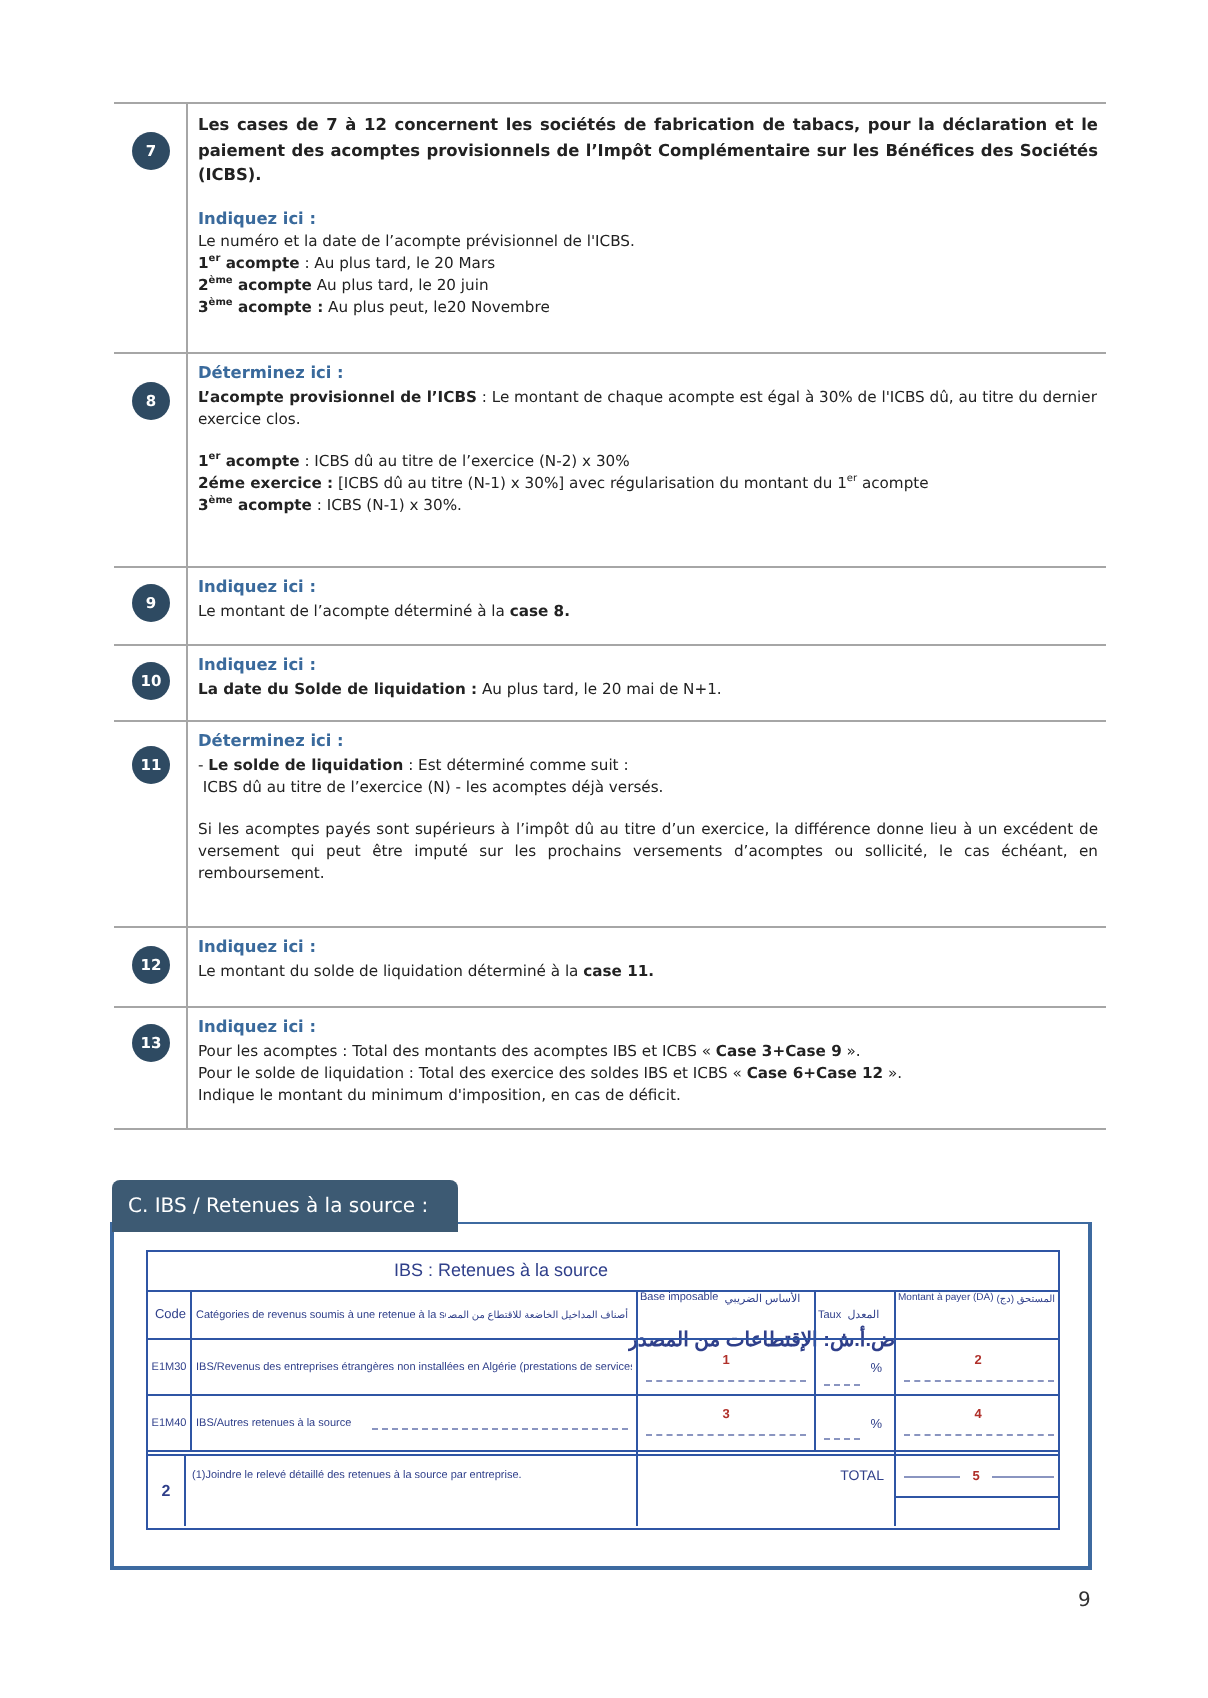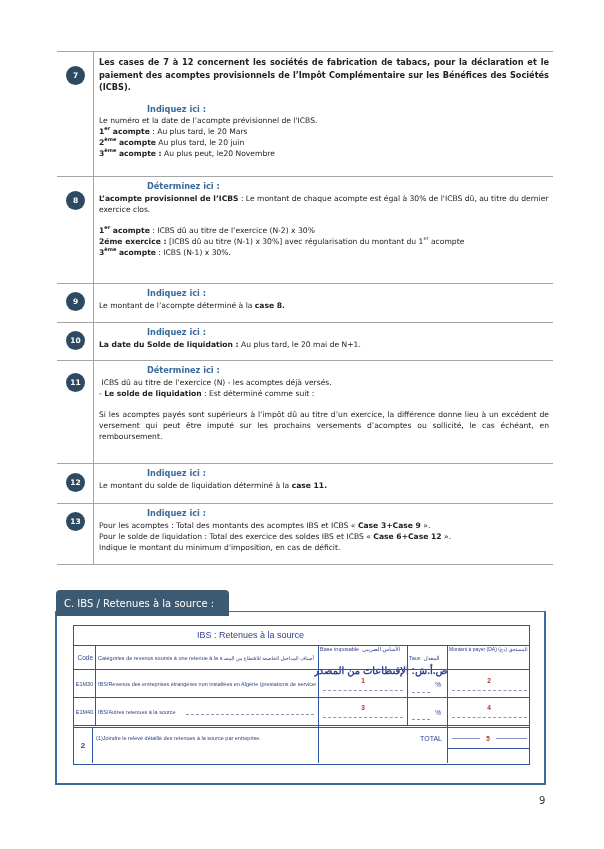--- a/index.html
+++ b/index.html
@@ -7,21 +7,21 @@
          font-family:"DejaVu Sans", sans-serif; color:#222; }
   .doc { position:absolute; left:57px; top:51px; width:496px; }
   .row { position:relative; border-top:1px solid #a6a6a6; padding:4px 4px 12px 42px; min-height:20px; }
   .row.last { border-bottom:1px solid #a6a6a6; }
   .row .vline { position:absolute; left:36px; top:0; bottom:0; width:1px; background:#a6a6a6; }
   .badge { position:absolute; left:9px; width:19px; height:19px; border-radius:50%;
            background:#2e4a62; color:#fff; font-size:7.5px; font-weight:bold;
            display:flex; align-items:center; justify-content:center; }
   .t { font-size:7.6px; line-height:11px; }
   .lead { font-size:8.2px; line-height:12.5px; font-weight:bold; color:#222; }
-  .hdr { font-size:8.2px; line-height:11.5px; font-weight:bold; color:#3a6a9c;margin-left:48px; }
+  .hdr { font-size:8.2px; line-height:11.5px; font-weight:bold; color:#3a6a9c; }
   b { font-weight:bold; }
   sup { font-size:5px; line-height:0; }
   .gap { height:10px; }
   .pj { text-align:justify; }
 
   .sec-tab { position:absolute; left:56px; top:590px; width:173px; height:26px; background:#3d5a73;
              color:#fff; font-size:10px; font-weight:normal; border-radius:4px 4px 0 0;
              display:flex; align-items:center; padding-left:8px; box-sizing:border-box; }
   .sec-box { position:absolute; left:55px; top:611px; width:491px; height:174px;
              border:2px solid #3d6aa0; border-top:1px solid #3d6aa0; box-sizing:border-box; }
@@ -74,22 +74,22 @@
     <div class="vline"></div>
     <div class="badge" style="top:8px;">10</div>
     <div class="hdr">Indiquez ici :</div>
     <div class="t"><b>La date du Solde de liquidation :</b><span> Au plus tard, le 20 mai de N+1.</span></div>
   </div>
 
   <div class="row" style="height:103px;box-sizing:border-box;">
     <div class="vline"></div>
     <div class="badge" style="top:12px;">11</div>
     <div class="hdr">Déterminez ici :</div>
+    <div class="t"><span>- </span><b>Le solde de liquidation</b><span> : Est déterminé comme suit :</span></div>
     <div class="t" style="white-space:pre;"> ICBS dû au titre de l’exercice (N) - les acomptes déjà versés.</div>
-    <div class="t"><span>- </span><b>Le solde de liquidation</b><span> : Est déterminé comme suit :</span></div>
     <div class="gap"></div>
     <div class="t pj">Si les acomptes payés sont supérieurs à l’impôt dû au titre d’un exercice, la différence donne lieu à un excédent de versement qui peut être imputé sur les prochains versements d’acomptes ou sollicité, le cas échéant, en remboursement.</div>
   </div>
 
   <div class="row" style="height:40px;box-sizing:border-box;">
     <div class="vline"></div>
     <div class="badge" style="top:9px;">12</div>
     <div class="hdr">Indiquez ici :</div>
     <div class="t"><span>Le montant du solde de liquidation déterminé à la </span><b>case 11.</b></div>
   </div>

